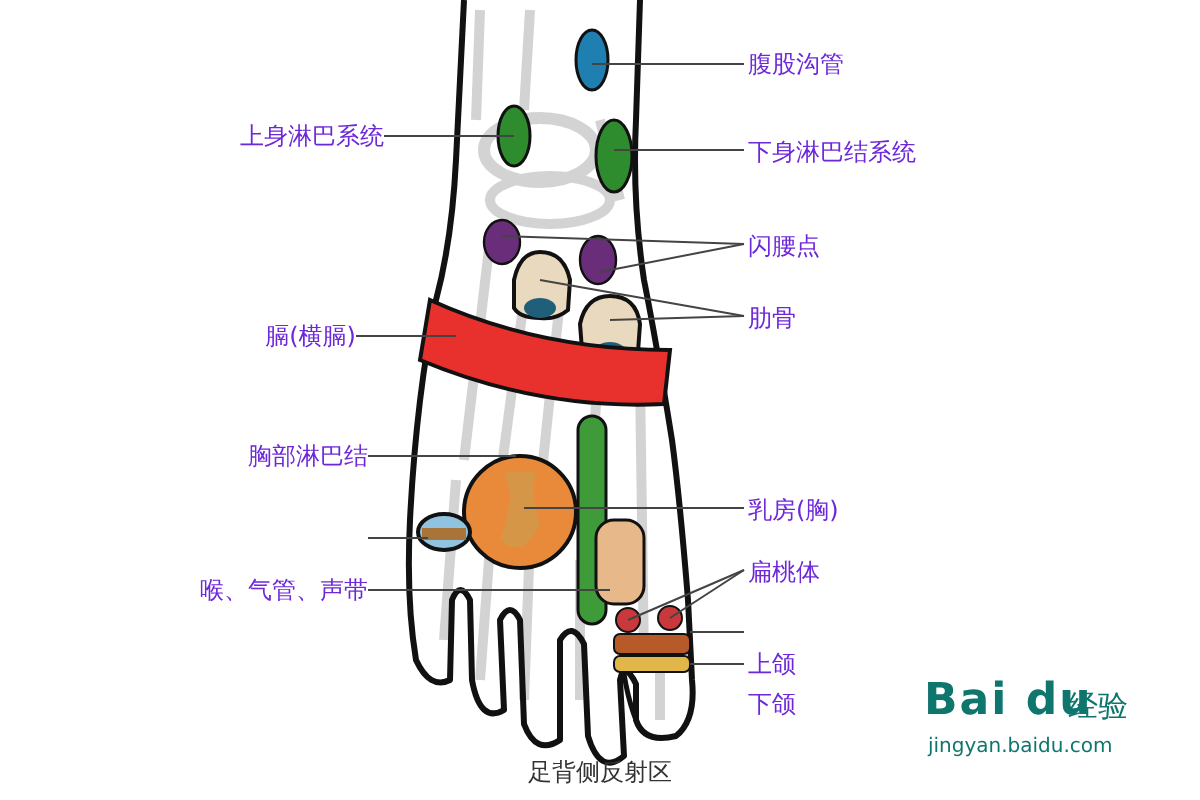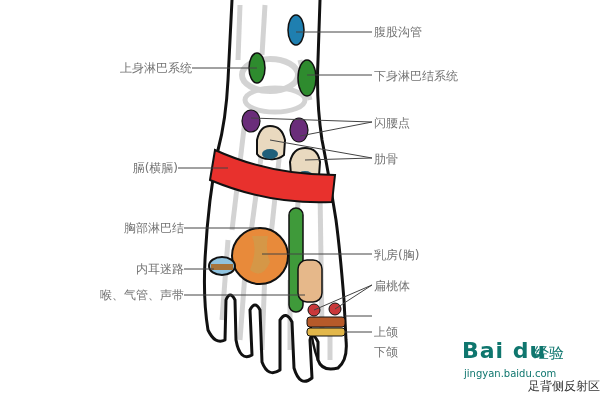--- a/index.html
+++ b/index.html
@@ -3,27 +3,27 @@
   <meta charset="utf-8">
   <style>
     html, body { margin: 0; padding: 0; }
     body {
       width: 600px; height: 400px; overflow: hidden;
       background: #ffffff; position: relative;
       font-family: "DejaVu Sans", sans-serif;
     }
     #stage { position: absolute; left: 0; top: 0; width: 600px; height: 400px; }
     .label {
-      position: absolute; font-size: 12px; color: #737373;
+      position: absolute; font-size: 12px; color: #6d28d9;
       white-space: nowrap; line-height: 14px;
     }
     .label.right { text-align: right; }
     .caption {
       position: absolute; left: 0; width: 600px; top: 378px;
-      text-align: right; font-family: "DejaVu Serif", serif;
+      text-align: center; font-family: "DejaVu Serif", serif;
       font-size: 12px; color: #333;
     }
     .watermark {
       position: absolute; left: 462px; top: 334px; width: 120px; height: 50px;
       color: #0f766e;
     }
     .wm-brand { position: absolute; left: 0; top: 4px; font-size: 22px; font-weight: bold; letter-spacing: 1px; font-family: "DejaVu Sans", sans-serif; }
     .wm-cn { position: absolute; left: 72px; top: 10px; font-size: 15px; font-weight: normal; }
     .wm-url { position: absolute; left: 2px; top: 34px; font-size: 10px; }
   </style>
@@ -109,21 +109,20 @@
       <line x1="335" y1="309" x2="372" y2="285"></line>
       <line x1="345" y1="316" x2="372" y2="316"></line>
       <line x1="345" y1="332" x2="372" y2="332"></line>
     </g>
   </svg>
 
   
   <div class="label right" style="left:98px; top:61px; width:94px;">上身淋巴系统</div>
   <div class="label right" style="left:98px; top:221px; width:86px;">胸部淋巴结</div>
   <div class="label right" style="left:98px; top:161px; width:80px;">膈(横膈)</div>
-  <div class="label right" style="left:98px; top:262px; width:86px;">内耳迷路</div>
   <div class="label right" style="left:74px; top:288px; width:110px;">喉、气管、声带</div>
 
   
   <div class="label" style="left:374px; top:25px;">腹股沟管</div>
   <div class="label" style="left:374px; top:69px;">下身淋巴结系统</div>
   <div class="label" style="left:374px; top:116px;">闪腰点</div>
   <div class="label" style="left:374px; top:152px;text-align:right;">肋骨</div>
   <div class="label" style="left:374px; top:248px;">乳房(胸)</div>
   <div class="label" style="left:374px; top:279px;">扁桃体</div>
   <div class="label" style="left:374px; top:309px;margin-top:36px;">下颌</div>

